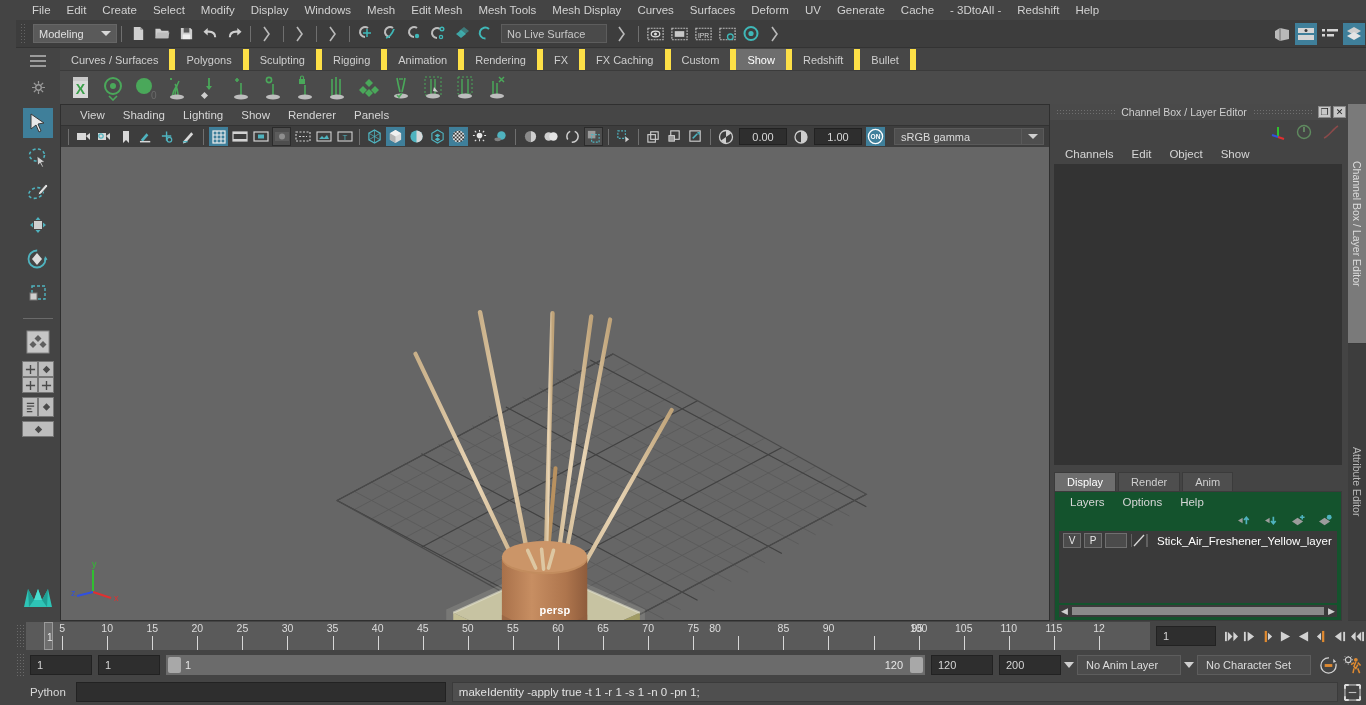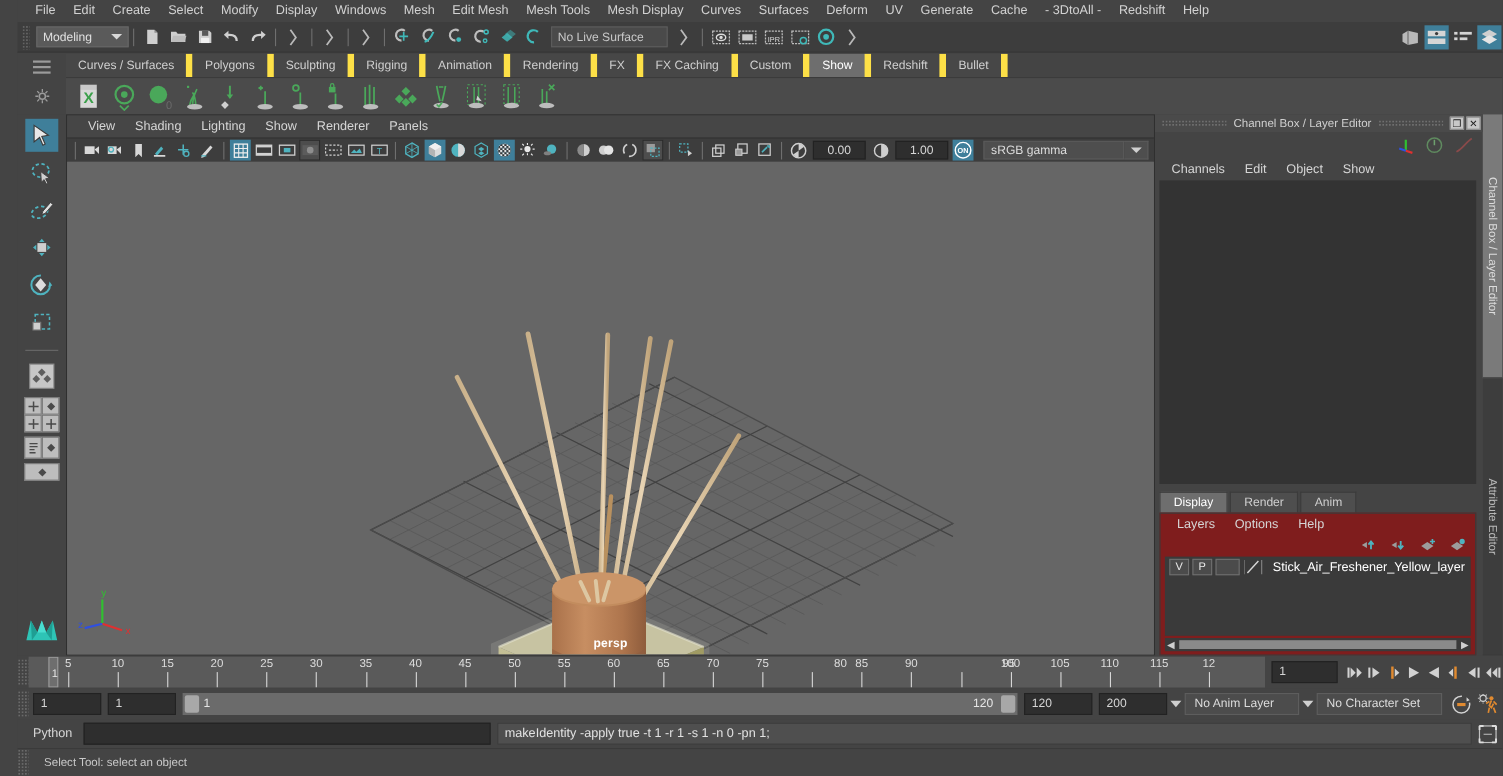--- a/index.html
+++ b/index.html
@@ -126,21 +126,21 @@
   .cbicons{ height:24px; display:flex; align-items:center; justify-content:flex-end; padding-right:8px; gap:10px; flex:0 0 24px;}
   .cbmenus{ height:20px; display:flex;align-items:center; padding-left:6px; flex:0 0 20px;}
   .cbmenus .mi{ padding:2px 9px; font-size:11.5px; color:#d6d6d6; cursor:default;}
   .cbbody{ flex:1 1 auto; background:#333333; margin:0 6px 0 4px; min-height:0;}
 
   .layereditor{ flex:0 0 150px; display:flex; flex-direction:column; margin-top:6px;}
   .ltabs{ height:20px; display:flex; padding-left:4px; flex:0 0 20px; align-items:flex-end;}
   .ltab{ padding:0 12px;height:19px;display:flex;align-items:center;font-size:11px;
      background:#4e4e4e;color:#cfcfcf;border:1px solid #3b3b3b;border-bottom:none; margin-right:2px; cursor:default;}
   .ltab.active{ background:#6e6e6e;color:#fff;}
-  .lpanel{ flex:1 1 auto; background:#7f1d1d; border:1px solid #3b3b3b; margin:0 6px 0 4px; display:flex;flex-direction:column;min-height:0;}
+  .lpanel{ flex:1 1 auto; background:#14532d; border:1px solid #3b3b3b; margin:0 6px 0 4px; display:flex;flex-direction:column;min-height:0;}
   .lmenus{ height:19px; display:flex;align-items:center;padding-left:6px;flex:0 0 19px;}
   .lmenus .mi{ padding:1px 9px;font-size:11.5px;color:#d6d6d6;cursor:default;}
   .lbtns{ height:18px;display:flex;align-items:center;justify-content:flex-end;padding-right:8px;gap:12px;flex:0 0 18px;}
   .llist{ flex:1 1 auto; background:#3a3a3a; margin:2px 4px; min-height:0; position:relative;}
   .lrow{ height:19px; display:flex; align-items:center; padding-left:4px; gap:3px; }
   .lchip{ width:18px;height:15px;background:#4b4b4b;border:1px solid #6f6f6f;color:#e8e8e8;
      font-size:10px;display:flex;align-items:center;justify-content:center;}
   .lchip.blank{ width:22px; }
   .lcolor{ width:20px;height:15px; display:flex;align-items:center;justify-content:center;}
   .lname{ font-size:11.5px;color:#ffffff; margin-left:4px; white-space:nowrap;}
@@ -1148,21 +1148,21 @@
         <div class="ticklbl" style="left: 486.9px;">55</div>
         <div class="tick" style="left: 531.983px;"></div>
         <div class="ticklbl" style="left: 531.983px;">60</div>
         <div class="tick" style="left: 577.067px;"></div>
         <div class="ticklbl" style="left: 577.067px;">65</div>
         <div class="tick" style="left: 622.15px;"></div>
         <div class="ticklbl" style="left: 622.15px;">70</div>
         <div class="tick" style="left: 667.233px;"></div>
         <div class="ticklbl" style="left: 667.233px;">75</div>
         <div class="tick" style="left: 712.317px;"></div>
-        <div class="ticklbl" style="left: 738px;">80</div>
+        <div class="ticklbl" style="left: 689px;">80</div>
         <div class="tick" style="left: 757.4px;"></div>
         <div class="ticklbl" style="left: 757.4px;">85</div>
         <div class="tick" style="left: 802.483px;"></div>
         <div class="ticklbl" style="left: 802.483px;">90</div>
         <div class="tick" style="left: 847.567px;"></div>
         <div class="ticklbl" style="left: 891px;">95</div>
         <div class="tick" style="left: 892.65px;"></div>
         <div class="ticklbl" style="left: 892.65px;">100</div>
         <div class="tick" style="left: 937.733px;"></div>
         <div class="ticklbl" style="left: 937.733px;">105</div>
@@ -1281,18 +1281,14 @@
     <div class="cmdout">makeIdentity -apply true -t 1 -r 1 -s 1 -n 0 -pn 1;</div>
     <div class="cmdicon">
       <svg width="17" height="17" viewBox="0 0 18 18">
           <rect x="1" y="1" width="16" height="16" fill="none" stroke="#c0c0c0" stroke-width="1.2"></rect>
           <path d="M1 1h4M1 1v4M17 1h-4M17 1v4M1 17h4M1 17v-4M17 17h-4M17 17v-4" stroke="#dcdcdc" stroke-width="2"></path>
           <path d="M5 9h8" stroke="#c0c0c0" stroke-width="1.2"></path>
         </svg>
     </div>
   </div>
 
-  <div class="statusbar">
-    <div class="tsgrip"></div>
-    <div class="txt">Select Tool: select an object</div>
-  </div>
 
 </div>
 
 </body></html>

